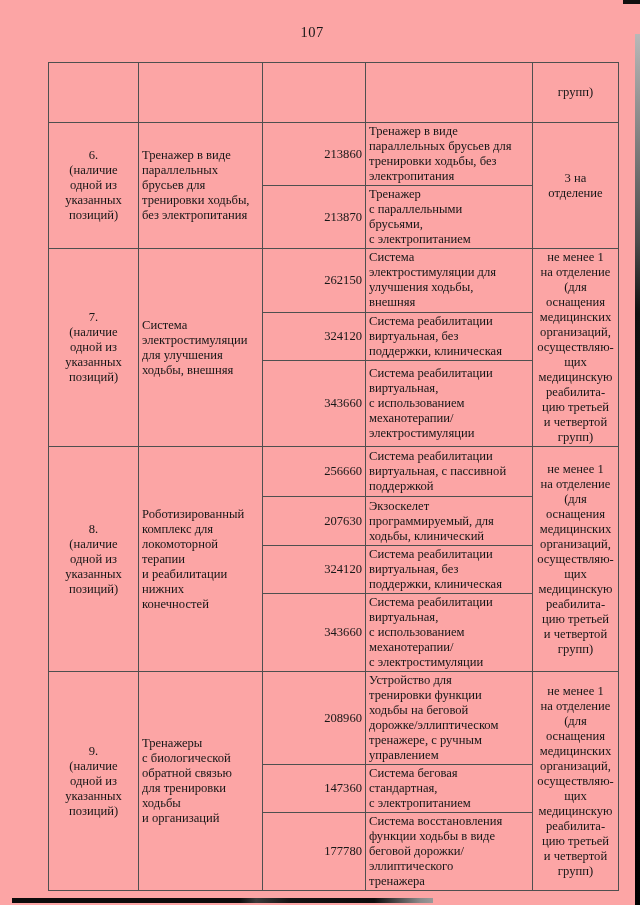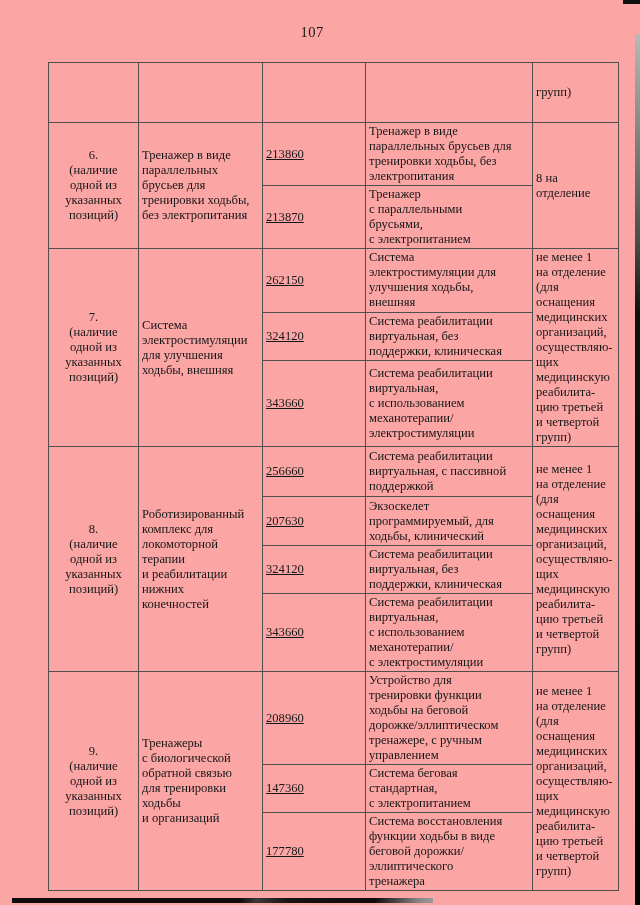--- a/index.html
+++ b/index.html
@@ -29,23 +29,23 @@
     border:1px solid #4f4f4f;
     font-size:12.6px;
     line-height:15px;
     padding:1px 3px;
     vertical-align:middle;
     white-space:pre-line;
     word-wrap:break-word;
   }
   td.c-num{text-align:center;}
   td.c-name{text-align:left;line-height:15px;}
-  td.c-code{text-align:left;white-space:nowrap;text-decoration:underline;}
+  td.c-code{text-align:right;white-space:nowrap;}
   td.c-desc{text-align:left;line-height:14px;padding-left:4px;}
-  td.c-qty{text-align:left;line-height:15px;}
+  td.c-qty{text-align:center;line-height:15px;}
   td.v-top{vertical-align:top;}
   
   .edge-right{
     position:absolute;
     top:34px;right:0;bottom:0;width:5px;
     background:linear-gradient(to bottom,#b8b8b8 0%,#8a8a8a 10%,#4a4a4a 24%,#101010 32%,#000 100%);
   }
   .corner-mark{
     position:absolute;
     top:0;right:0;width:17px;height:4px;
@@ -91,21 +91,21 @@
         <td class="c-name" rowspan="2">Тренажер в виде
 параллельных
 брусьев для
 тренировки ходьбы,
 без электропитания</td>
         <td class="c-code">213860</td>
         <td class="c-desc">Тренажер в виде
 параллельных брусьев для
 тренировки ходьбы, без
 электропитания</td>
-        <td class="c-qty" rowspan="2">8 на
+        <td class="c-qty" rowspan="2">3 на
 отделение</td>
       </tr>
       <tr style="height:63px">
         <td class="c-code">213870</td>
         <td class="c-desc">Тренажер
 с параллельными
 брусьями,
 с электропитанием</td>
       </tr>
 

